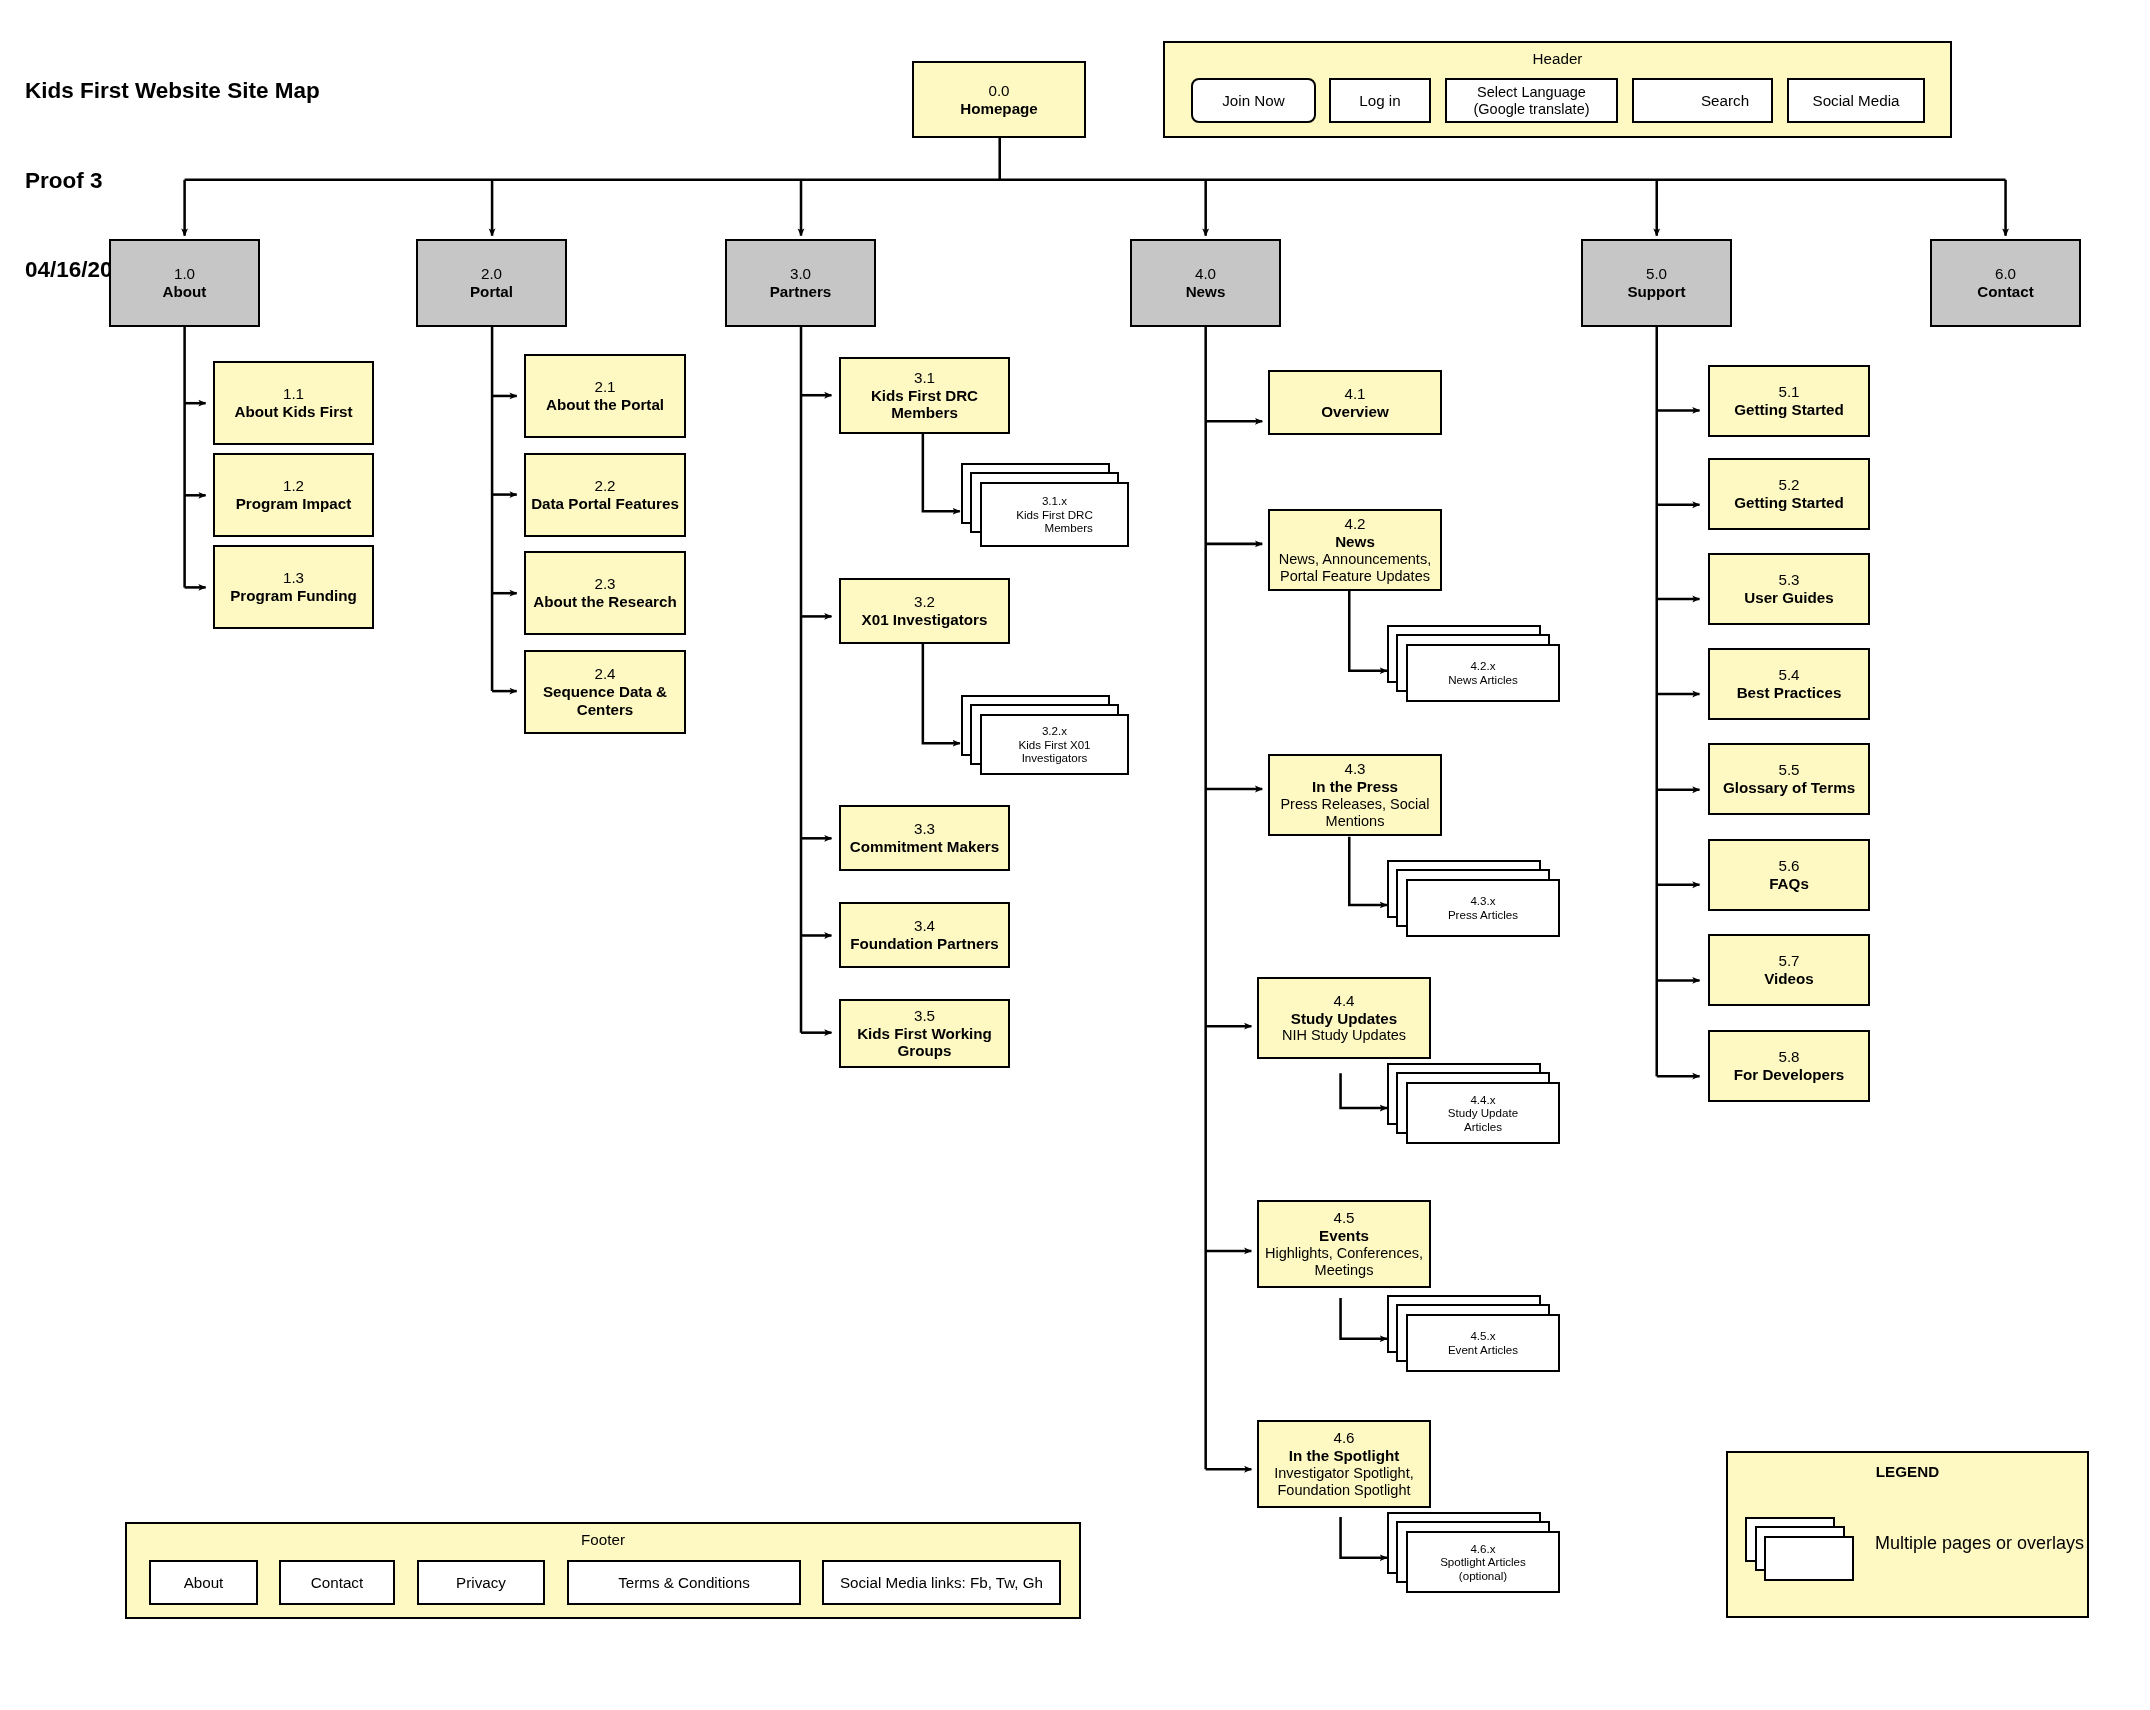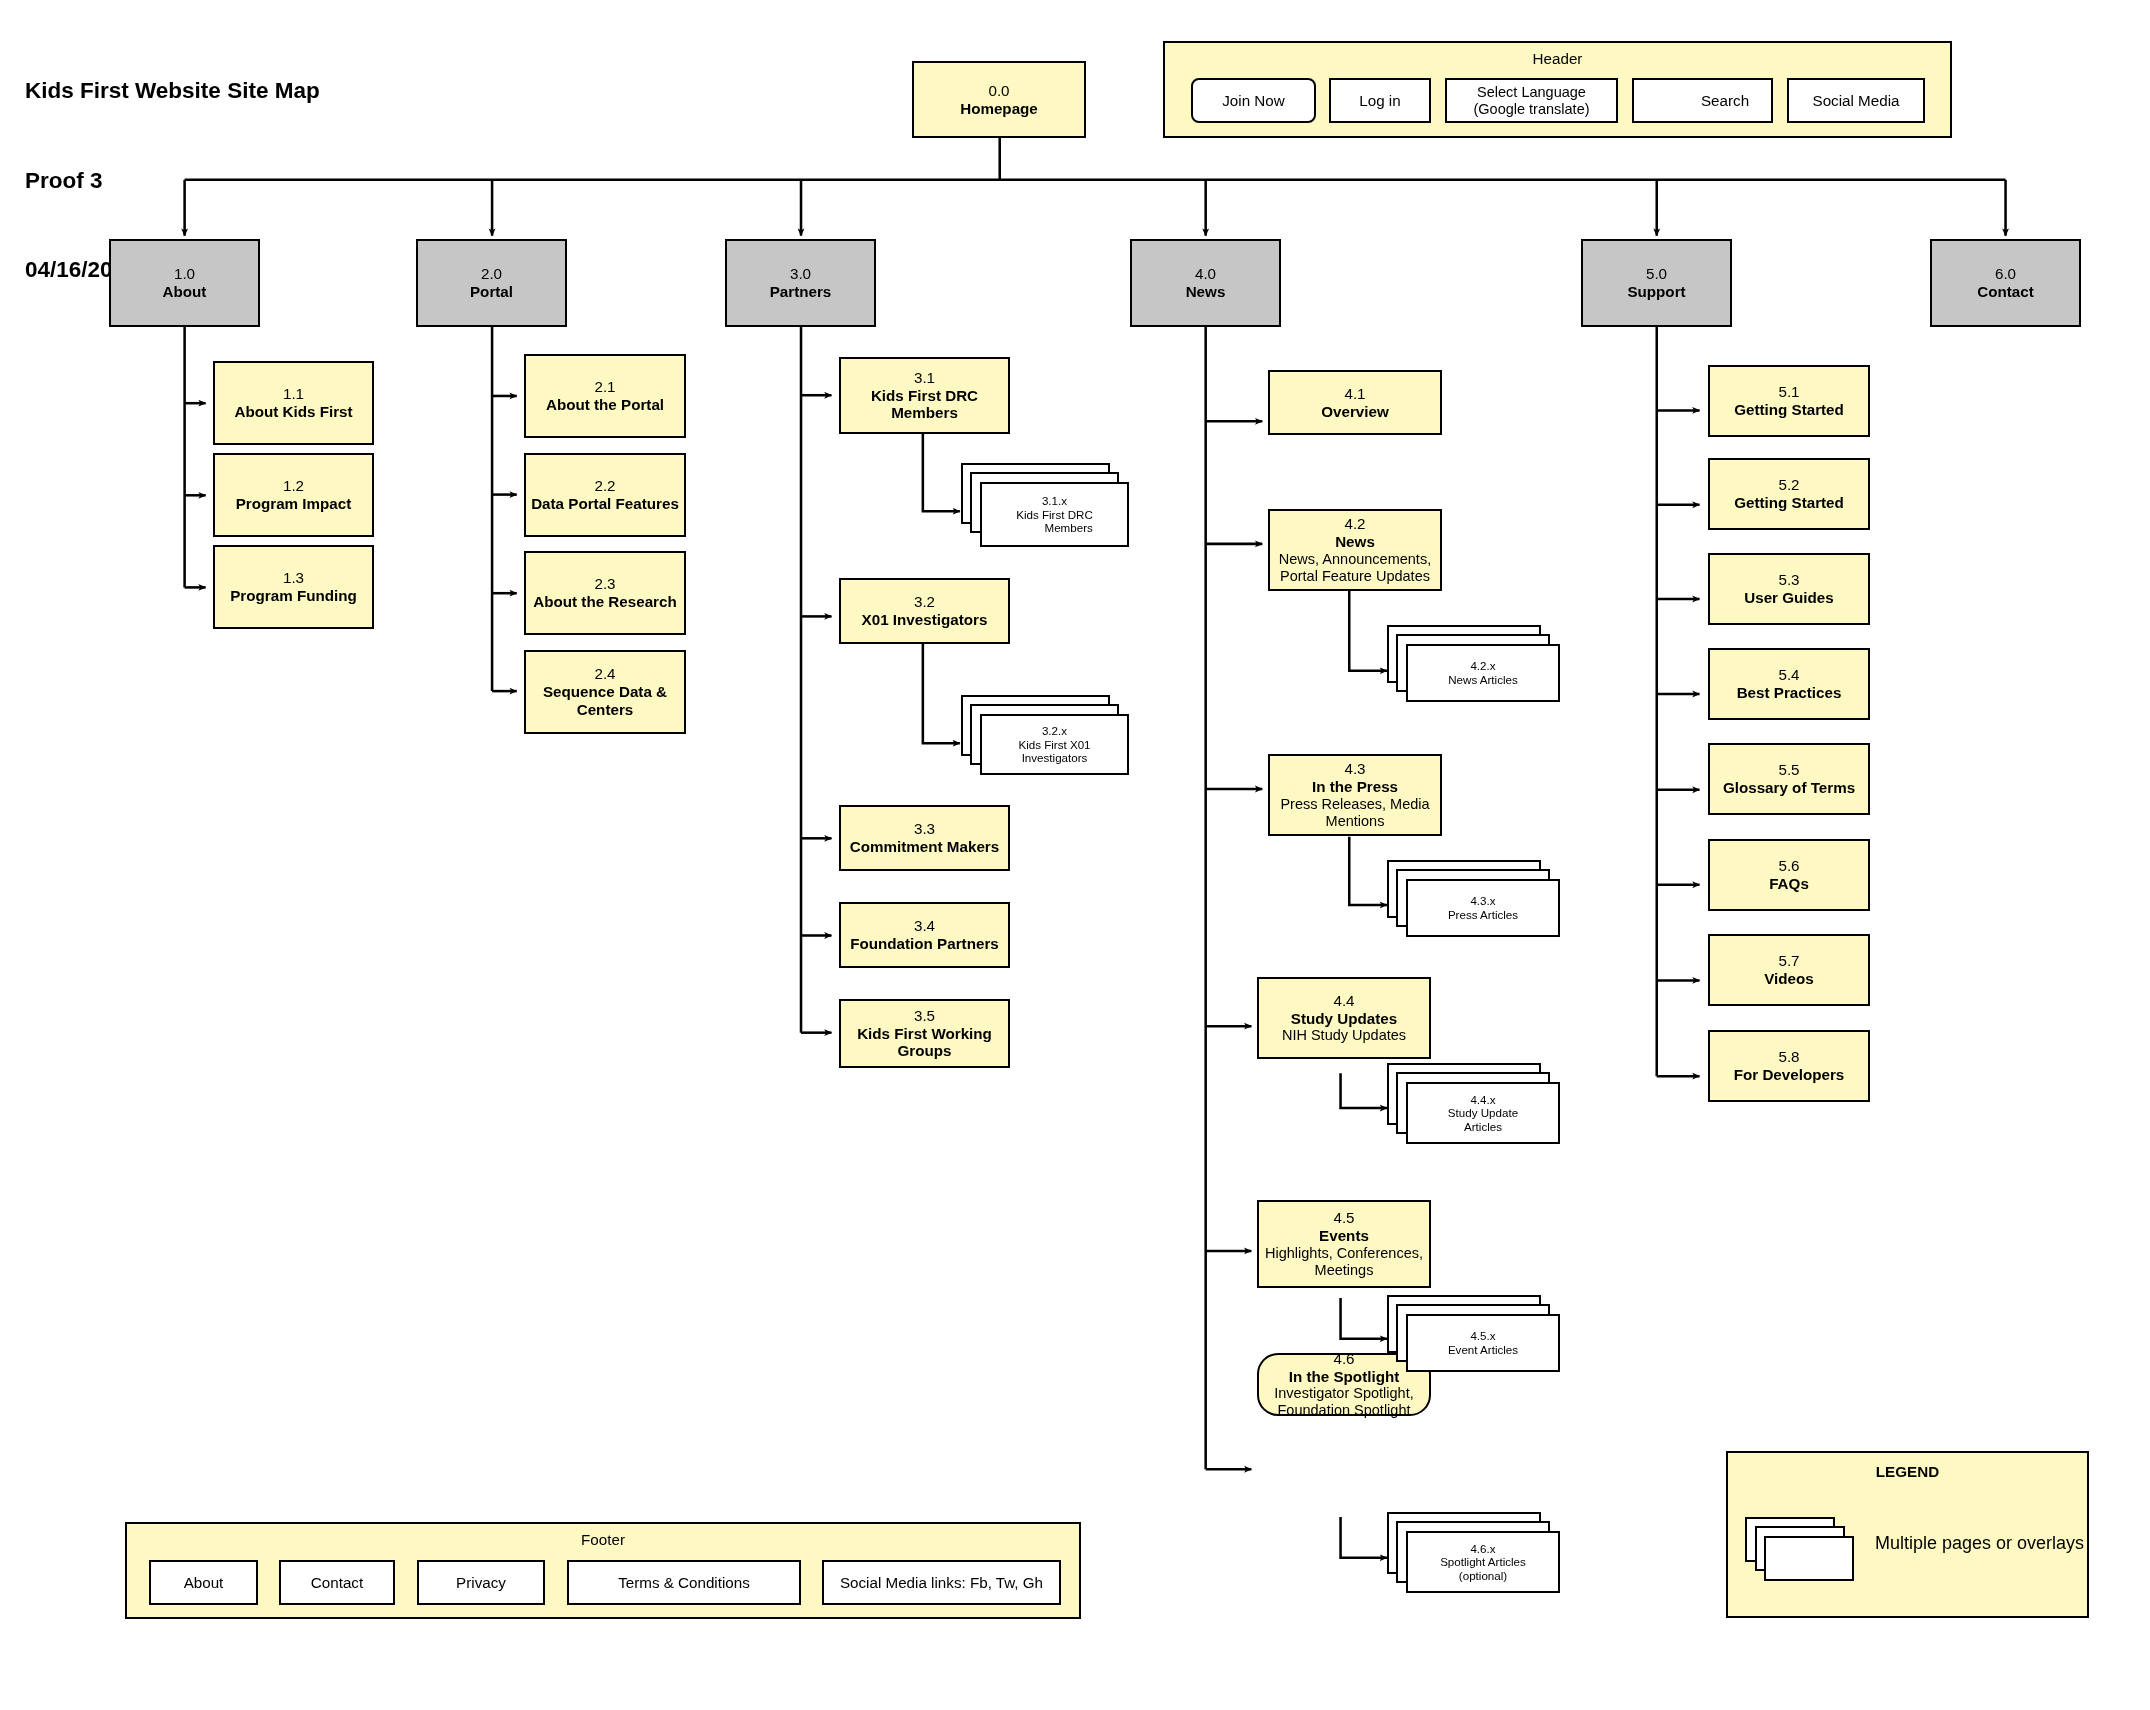--- a/index.html
+++ b/index.html
@@ -329,35 +329,35 @@
   </div>
   <div class="node" style="left:1268px; top:509px; width:174px; height:82px;">
     <span class="num">4.2</span>
     <span class="ttl">News</span>
     <span class="sub" style="white-space:pre-line;">News, Announcements,
 Portal Feature Updates</span>
   </div>
   <div class="node" style="left:1268px; top:754px; width:174px; height:82px;">
     <span class="num">4.3</span>
     <span class="ttl">In the Press</span>
-    <span class="sub" style="white-space:pre-line;">Press Releases, Media
+    <span class="sub" style="white-space:pre-line;">Press Releases, Social
 Mentions</span>
   </div>
   <div class="node" style="left:1257px; top:977px; width:174px; height:82px;">
     <span class="num">4.4</span>
     <span class="ttl">Study Updates</span>
     <span class="sub" style="white-space:pre-line;">NIH Study Updates</span>
   </div>
   <div class="node" style="left:1257px; top:1200px; width:174px; height:88px;">
     <span class="num">4.5</span>
     <span class="ttl">Events</span>
     <span class="sub" style="white-space:pre-line;">Highlights, Conferences,
 Meetings</span>
   </div>
-  <div class="node" style="left:1257px; top:1353px; width:174px; height:63px;border-radius:21px;">
+  <div class="node" style="left:1257px; top:1420px; width:174px; height:88px;">
     <span class="num">4.6</span>
     <span class="ttl">In the Spotlight</span>
     <span class="sub" style="white-space:pre-line;">Investigator Spotlight,
 Foundation Spotlight</span>
   </div>
 
   <div class="stack" style="left:1387px; top:625px; width:174px; height:80px;">
     <div class="sheet s1" style="width:154px; height:58px;"></div>
     <div class="sheet s2" style="width:154px; height:58px;"></div>
     <div class="sheet s3" style="width:154px; height:58px;">

